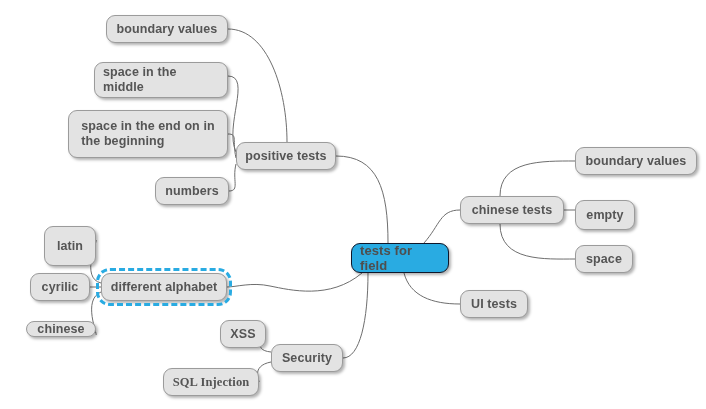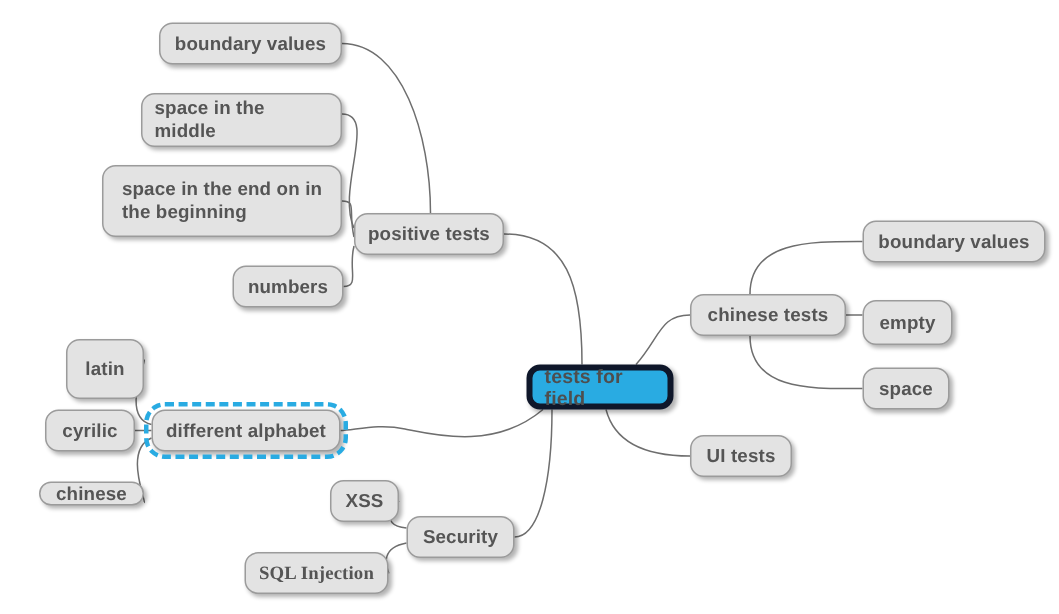--- a/index.html
+++ b/index.html
@@ -36,21 +36,21 @@
     font-size: 12.5px;
     font-weight: bold;
     line-height: 15px;
     letter-spacing: 0.1px;
     padding: 0 8px;
     box-shadow: 2px 2px 3px rgba(0,0,0,0.30);
     white-space: pre-line;
   }
   .node.root {
     background: #29abe2;
-    border: 4px solid #0f172a;
+    border: 1px solid #0f172a;
     color: #4e4e4e;
     font-size: 13px;
   }
   .node.selected {
     outline: 3px dashed #29abe2;
     outline-offset: 2px;
   }
 </style>
 </head>
 <body>

